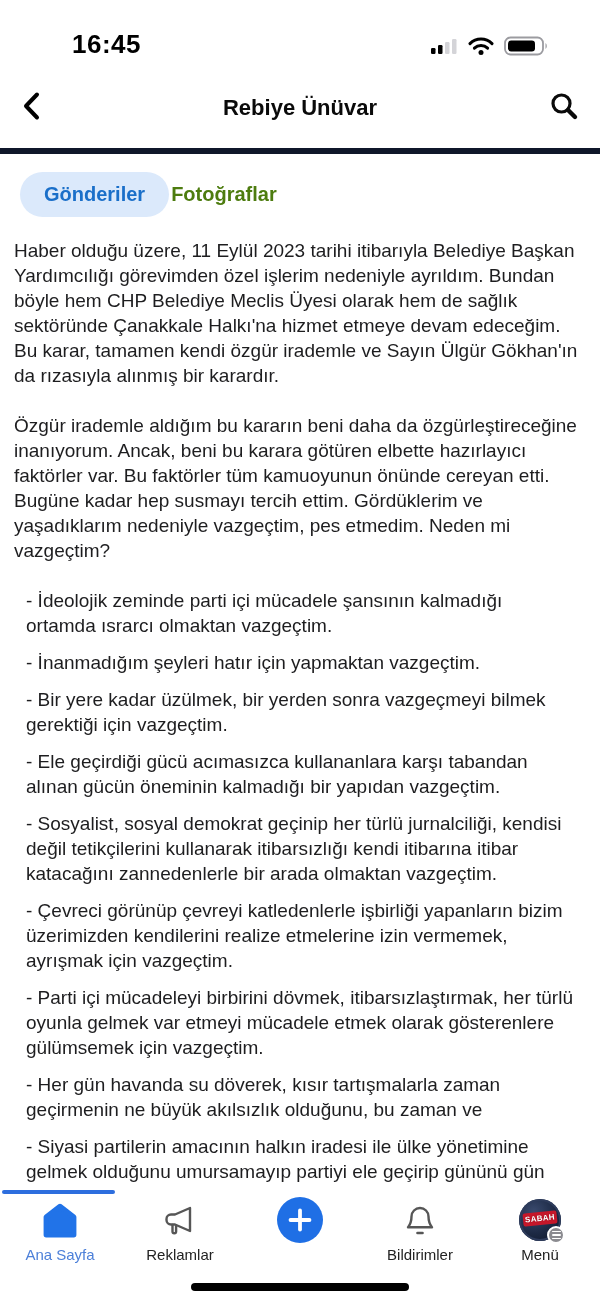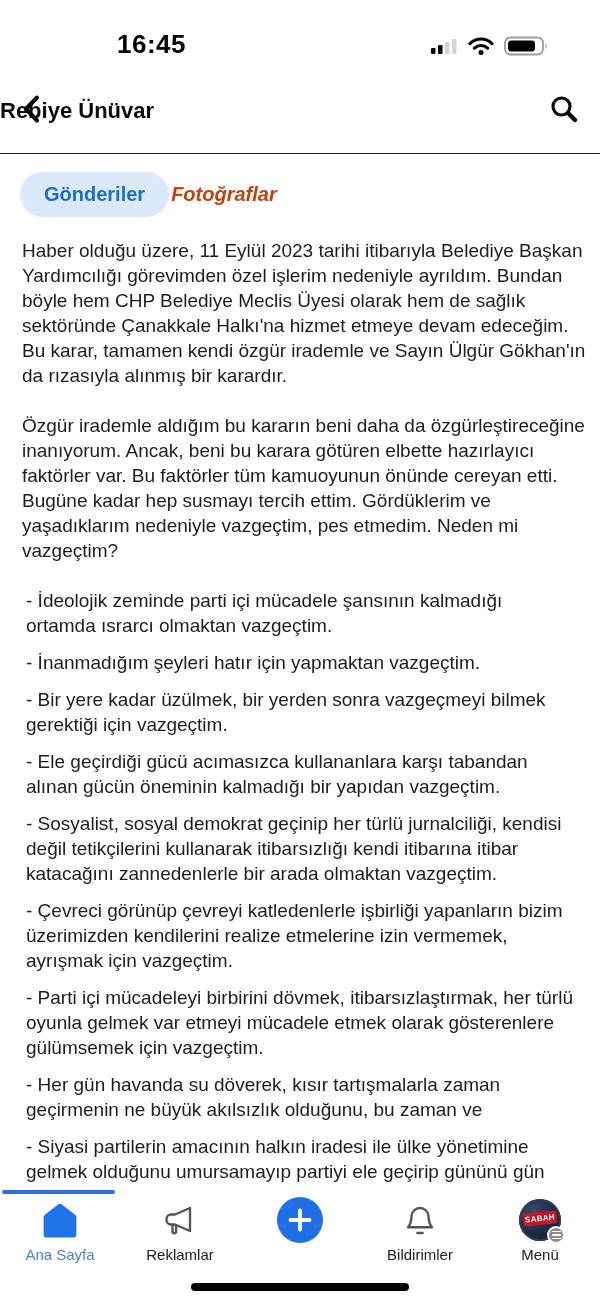--- a/index.html
+++ b/index.html
@@ -8,48 +8,48 @@
     font-family: "Liberation Sans", sans-serif;
     width: 600px; height: 1300px;
     position: relative; overflow: hidden;
     color: #1d1d1f;
   }
   .phone { width: 600px; height: 1300px; position: relative; background: #fff; overflow: hidden; }
 
   
   .statusbar {
     height: 68px; display: flex; align-items: flex-end;
-    justify-content: space-between; padding: 0 50px 8px 72px; margin-left: 45px;
+    justify-content: space-between; padding: 0 50px 8px 72px;
   }
   .time { font-size: 26px; font-weight: 700; letter-spacing: 0.5px; color: #000; }
   .status-icons { display: flex; align-items: center; gap: 10px; }
 
   
   .header {
     height: 86px; position: relative;
-    display: flex; align-items: center; 
-    border-bottom: 1px solid #0f172a;
+    display: flex; align-items: center; justify-content: center;
+    border-bottom: 6px solid #0f172a;
   }
   .back-btn { position: absolute; left: 22px; top: 50%; transform: translateY(-50%); width: 30px; height: 34px; display:flex; align-items:center; cursor: pointer; }
   .page-title { font-size: 22px; font-weight: 700; color: #0a0a0a; }
   .search-btn { position: absolute; right: 18px; top: 50%; transform: translateY(-50%); width: 36px; height: 36px; display:flex; align-items:center; justify-content:center; cursor: pointer; }
 
   
   .tabs { display: flex; align-items: center; padding: 18px 20px 20px 20px; }
   .tab { font-size: 20px; font-weight: 700; padding: 11px 24px; border-radius: 24px; cursor: pointer; }
   .tab.active { background: #dbe9fb; color: #1a6fc9; }
-  .tab.inactive { background: transparent; color: #c2410c; padding-left: 2px; padding-right: 2px; font-style: italic; }
+  .tab.inactive { background: transparent; color: #4d7c0f; padding-left: 2px; padding-right: 2px; }
 
   
   .content {
     padding: 1px 14px 0 14px;
     height: 950px; overflow: hidden;
     font-size: 19px; line-height: 25px; color: #1d1d1f;
   }
-  .content .para { margin: 0 0 25px 8px; }
+  .content .para { margin: 0 0 25px 0; }
   .content .list-line { margin: 12px; }
 
   
   .bottomnav {
     position: absolute; left: 0; bottom: 0; width: 600px; height: 110px;
     background: #fff;
   }
   .scroll-progress {
     position: absolute; top: 0; left: 2px; width: 113px; height: 4px;
     border-radius: 3px; background: #2d6ede;

